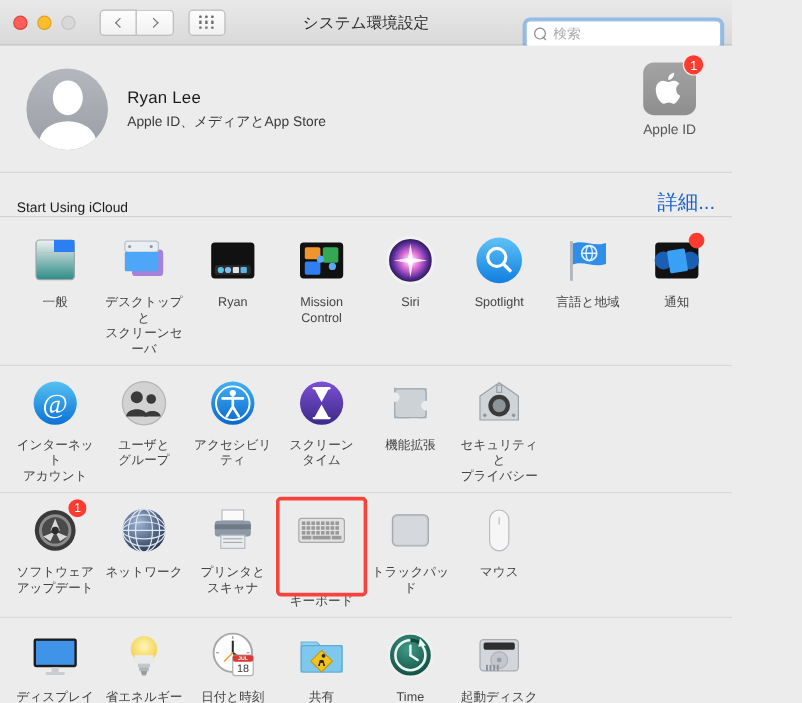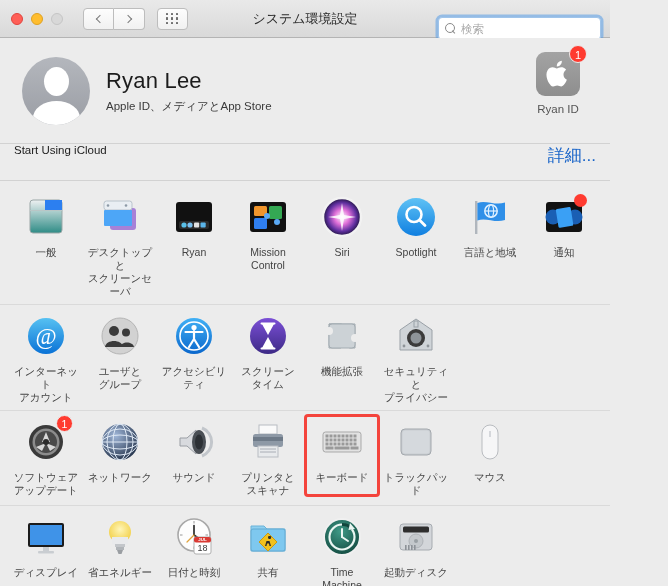--- a/index.html
+++ b/index.html
@@ -79,21 +79,21 @@
     padding: 0 14px; position: relative; background: #ececec;
   }
   .avatar {
     width: 68px; height: 68px; border-radius: 50%;
     background: linear-gradient(180deg,#b4b7bd,#9a9da4);
     position: relative; overflow: hidden; flex: 0 0 68px; margin-left: 8px;
   }
   .avatar .head { position: absolute; width: 25px; height: 29px; background: #fff; border-radius: 50%; left: 21.5px; top: 10px; }
   .avatar .body { position: absolute; width: 47px; height: 34px; background: #fff; border-radius: 50% 50% 40% 40%; left: 10.5px; top: 44px; }
   .acctext { margin-left: 16px; }
-  .acctname { font-size: 22px; color: #1c1c1c; font-weight: 400; letter-spacing: .2px; }
+  .acctname { font-size: 14px; color: #1c1c1c; font-weight: 400; letter-spacing: .2px; }
   .accsub { font-size: 11.5px; color: #3a3a3a; margin-top: 5px; }
 
   .appleid-btn {
     position: absolute; right: 16px; top: 14px;
     display: flex; flex-direction: column; align-items: center; width: 72px;
   }
   .appleid-tile {
     width: 44px; height: 44px; border-radius: 9px;
     background: linear-gradient(180deg,#a3a3a3,#8e8e8e);
     position: relative; display:flex; align-items:center; justify-content:center;
@@ -101,21 +101,21 @@
   .badge {
     position: absolute; right: -7px; top: -7px;
     min-width: 18px; height: 18px; border-radius: 9px;
     background: #ff3b30; color: #fff; font-size: 11px; line-height: 18px;
     text-align: center; border: 1.5px solid #ececec; padding: 0 3px;
   }
   .appleid-label { font-size: 11.5px; color: #555; margin-top: 7px; }
 
   
   .icloud-bar {
-    flex: 0 0 38px; display: flex; align-items: flex-start; justify-content: space-between;
+    flex: 0 0 38px; display: flex; align-items: flex-end; justify-content: space-between;
     padding: 0 14px; border-top: 1px solid #d2d2d2; border-bottom: 1px solid #d2d2d2;
     background: #ececec;
   }
   .icloud-text { font-size: 11.5px; color: #1c1c1c; }
   .icloud-link { font-size: 17px; color: #1763c8; cursor: pointer; }
 
   
   .grid-area { flex: 1 1 auto; padding-top: 5px; }
   .grid-row {
     display: grid; grid-template-columns: repeat(8, 1fr);
@@ -124,21 +124,21 @@
   .grid-row.sep { border-bottom: 1px solid #dadada; }
   .cell {
     display: flex; flex-direction: column; align-items: center;
     padding-top: 9px; padding-bottom: 6px; min-height: 94px;
   }
   .iconbox { width: 44px; height: 44px; position: relative; display:flex; align-items:center; justify-content:center; }
   .cell-label {
     font-size: 10.5px; color: #444; text-align: center; line-height: 13px;
     margin-top: 7px; white-space: pre-line; max-width: 80px;
   }
-  .cell.highlight { position: relative; }
+  .cell.highlight { position: relative; gap: 24px; }
   .cell.highlight::after {
     content:""; position: absolute; left: 50%; transform: translateX(-50%);
     top: 3px; width: 70px; height: 77px;
     border: 3px solid #f4443c; border-radius: 4px; pointer-events: none;
   }
   .cellbadge {
     position: absolute; right: -5px; top: -5px;
     min-width: 17px; height: 17px; border-radius: 9px; background:#ff3b30;
     color:#fff; font-size: 10.5px; line-height: 17px; text-align:center;
     border: 1.5px solid #ececec; padding: 0 3px; z-index: 3;
@@ -194,21 +194,21 @@
       <div class="accsub">Apple ID、メディアとApp Store</div>
     </div>
     <div class="appleid-btn">
       <div class="appleid-tile">
         <svg width="24" height="28" viewBox="0 0 24 28" aria-hidden="true">
           <path fill="#ffffff" d="M17.5 14.6c0-3.2 2.6-4.7 2.7-4.8-1.5-2.2-3.8-2.5-4.6-2.5-1.9-.2-3.8 1.1-4.8 1.1-1 0-2.5-1.1-4.1-1.1-2.1 0-4.1 1.2-5.2 3.1-2.2 3.9-.6 9.6 1.6 12.8 1.1 1.5 2.3 3.3 4 3.2 1.6-.1 2.2-1 4.1-1s2.5 1 4.1 1c1.7 0 2.8-1.6 3.8-3.1 1.2-1.8 1.7-3.5 1.7-3.6-.1 0-3.3-1.3-3.3-5.1z"></path>
           <path fill="#ffffff" d="M14.5 4.8c.9-1.1 1.5-2.6 1.3-4.1-1.3.1-2.8.9-3.7 1.9-.8.9-1.5 2.5-1.3 3.9 1.4.2 2.8-.7 3.7-1.7z"></path>
         </svg>
         <span class="badge">1</span>
       </div>
-      <div class="appleid-label">Ryan ID</div>
+      <div class="appleid-label">Apple ID</div>
     </div>
   </div>
 
   <div class="icloud-bar">
     <span class="icloud-text">Start Using iCloud</span>
     <span class="icloud-link">詳細...</span>
   </div>
 
   <div class="grid-area">
       <div class="grid-row sep">
@@ -449,31 +449,20 @@
     <g fill="none" stroke="#dfe9f5" stroke-width="1">
       <ellipse cx="22" cy="22" rx="18" ry="7"></ellipse>
                 <ellipse cx="22" cy="22" rx="18" ry="13"></ellipse>
       <ellipse cx="22" cy="22" rx="7" ry="18"></ellipse>
                 <ellipse cx="22" cy="22" rx="13" ry="18"></ellipse>
       <line x1="4" y1="22" x2="40" y2="22"></line>
               </g>
             </svg>
           </div>
           <div class="cell-label">ネットワーク</div>
-        </div>
-        <div class="cell">
-          <div class="iconbox">
-            <svg width="44" height="44" viewBox="0 0 44 44" aria-hidden="true">
-    <path d="M8 18 H15 L24 10 V34 L15 26 H8 Z" fill="#d8dade" stroke="#9a9ea4"></path>
-    <ellipse cx="27" cy="22" rx="7" ry="12" fill="#4a4f55"></ellipse>
-    <ellipse cx="27" cy="22" rx="4" ry="7.5" fill="#2c3035"></ellipse>
-    <path d="M30 8 A15 15 0 0 1 30 36" fill="none" stroke="#c2c6cb" stroke-width="3"></path>
-            </svg>
-          </div>
-          <div class="cell-label">サウンド</div>
         </div>
         <div class="cell">
           <div class="iconbox">
             <svg width="44" height="44" viewBox="0 0 44 44" aria-hidden="true">
     <rect x="13" y="5" width="18" height="9" fill="#fafafa" stroke="#b8bcc2"></rect>
     <rect x="7" y="14" width="30" height="13" rx="2.5" fill="#8e99a6"></rect>
     <rect x="7" y="17" width="30" height="4" fill="#6e7a88"></rect>
     <rect x="12" y="26" width="20" height="11" fill="#e8eaec" stroke="#b8bcc2"></rect>
     <g stroke="#9aa0a8" stroke-width="0.8">
       <line x1="14" y1="29" x2="30" y2="29"></line>

